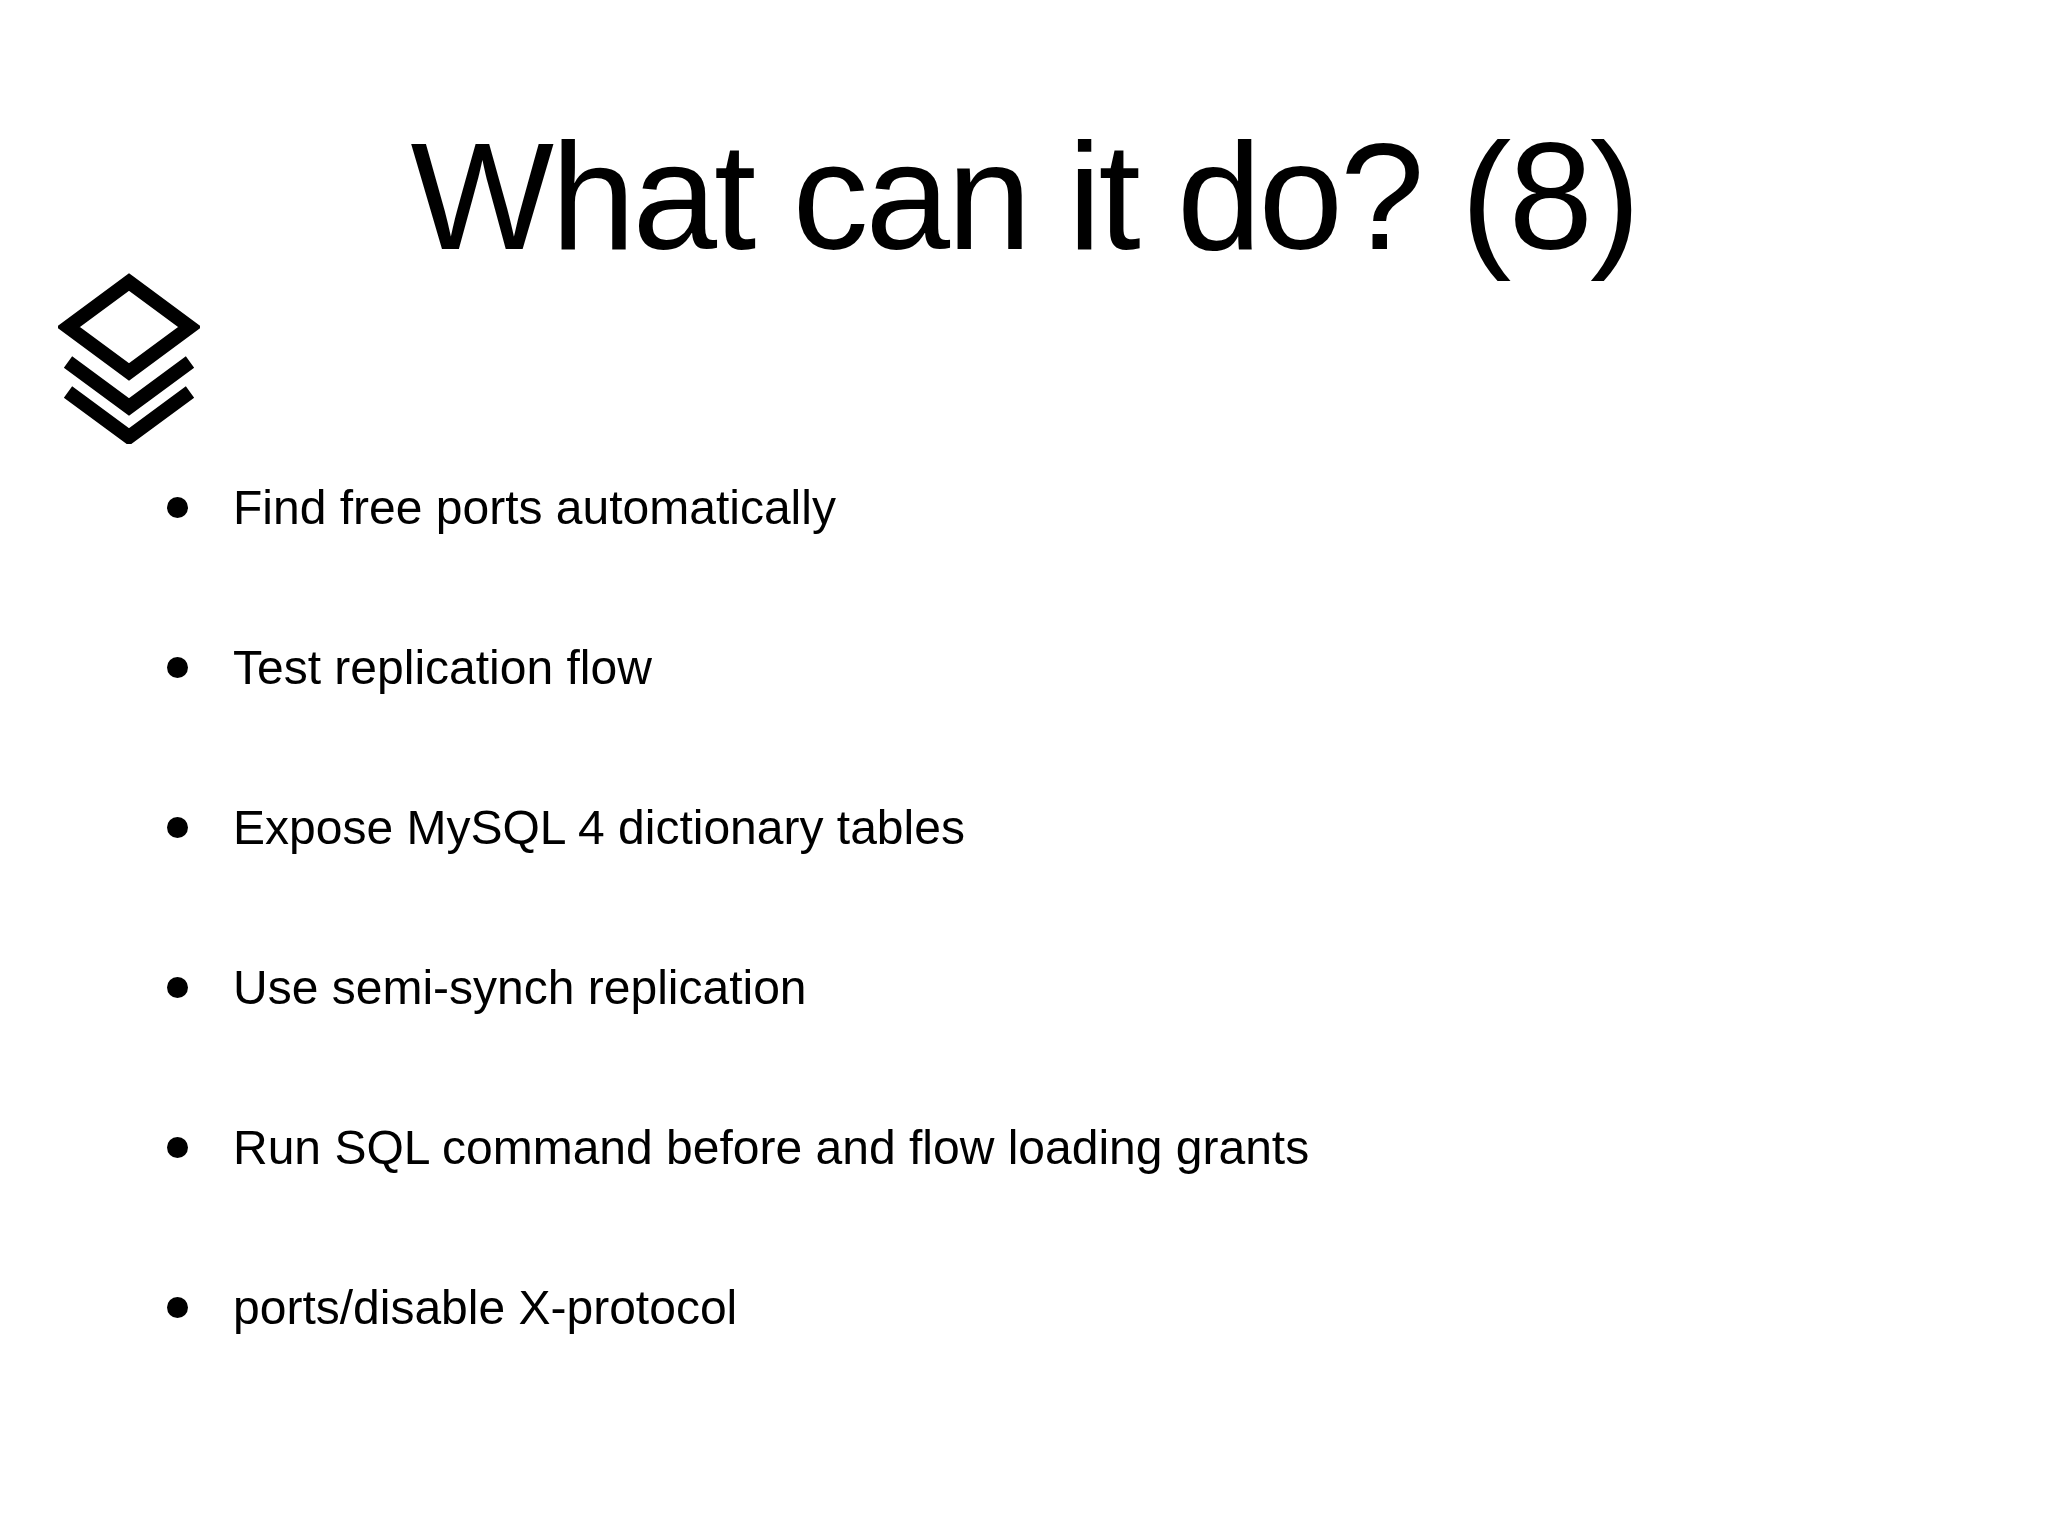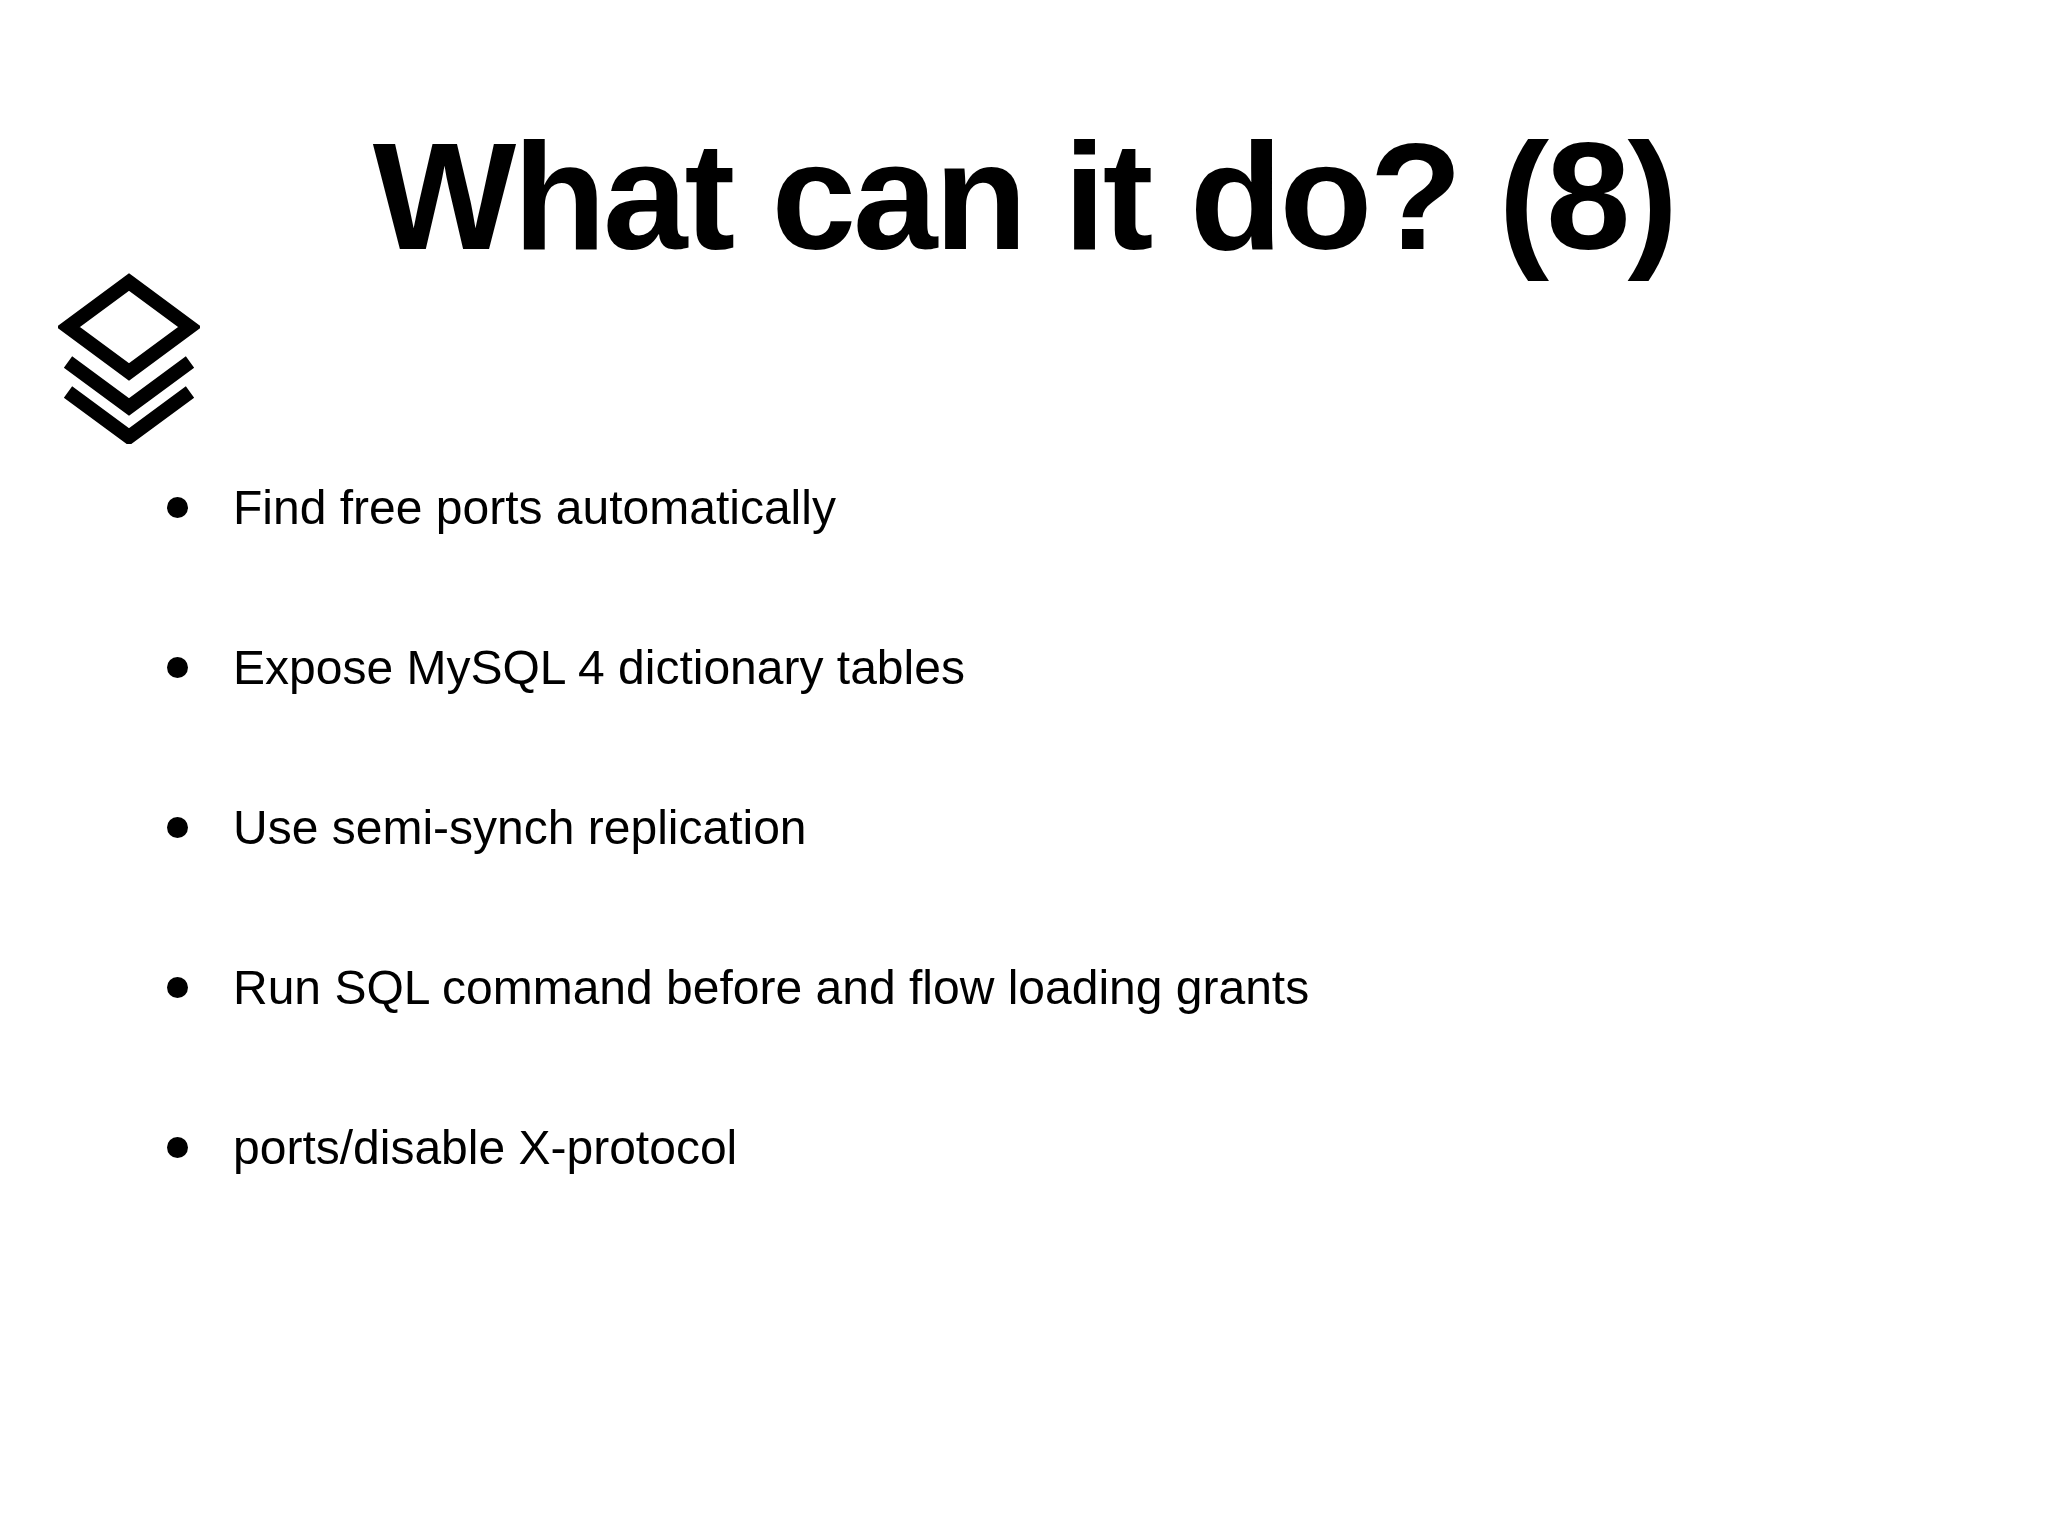--- a/index.html
+++ b/index.html
@@ -17,21 +17,21 @@
     overflow: hidden;
   }
   .title {
     position: absolute;
     left: 0;
     right: 0;
     top: 120px;
     margin: 0;
     text-align: center;
     font-size: 152px;
-    font-weight: 700;
+    font-weight: 400;
     letter-spacing: -3px;
     line-height: 1;
     white-space: nowrap;
   }
   .layers-icon {
     position: absolute;
     left: 58px;
     top: 272px;
     width: 142px;
     height: 172px;
@@ -76,20 +76,24 @@
     <polyline points="10,120 71,165 132,120" fill="none" stroke="#000000" stroke-width="14" stroke-linejoin="miter" stroke-linecap="butt"></polyline>
   </svg>
 
   <ul class="bullets">
     <li>
       <span class="dot"></span>
       <span>Find free ports automatically</span>
     </li>
     <li>
       <span class="dot"></span>
+      <span>Test replication flow</span>
+    </li>
+    <li>
+      <span class="dot"></span>
       <span>Expose MySQL 4 dictionary tables</span>
     </li>
     <li>
       <span class="dot"></span>
       <span>Use semi-synch replication</span>
     </li>
     <li>
       <span class="dot"></span>
       <span>Run SQL command before and flow loading grants</span>
     </li>

